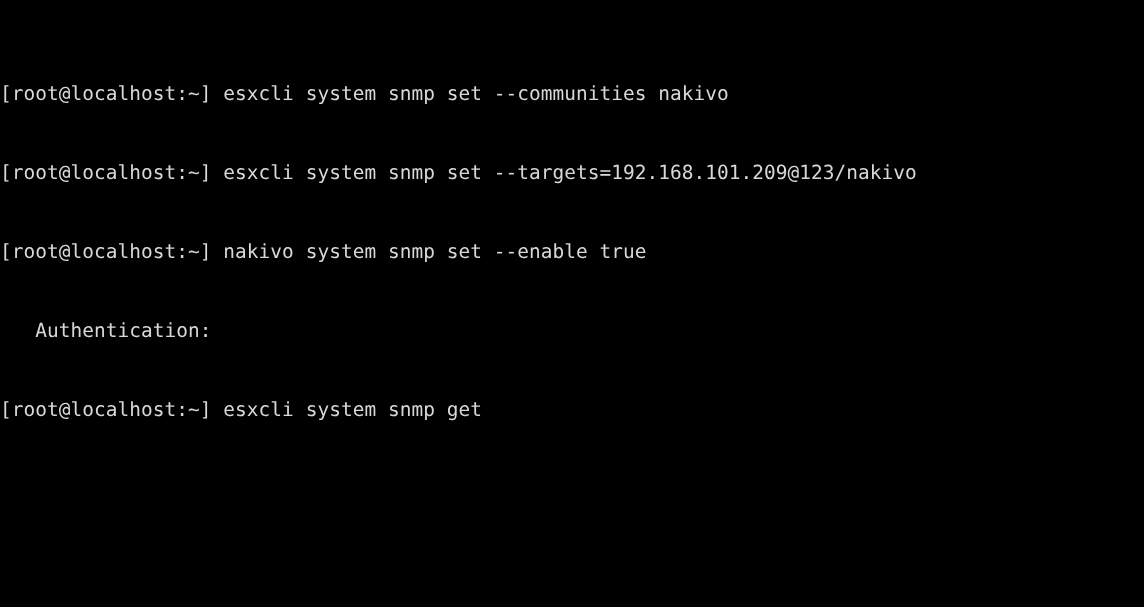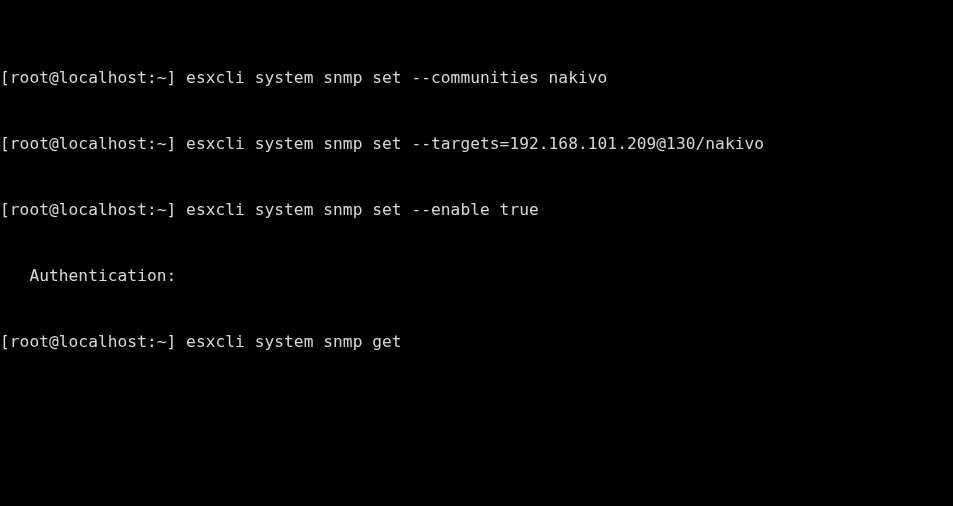--- a/index.html
+++ b/index.html
@@ -34,22 +34,22 @@
     display: block;
     color: #d8d8d8;
   }
 </style>
 </head>
 <body>
 
 <div id="terminal">
 
   <div class="tline">[root@localhost:~] esxcli system snmp set --communities nakivo</div>
-  <div class="tline">[root@localhost:~] esxcli system snmp set --targets=192.168.101.209@130/nakivo</div>
-  <div class="tline">[root@localhost:~] esxcli system snmp set --enable true</div>
+  <div class="tline">[root@localhost:~] esxcli system snmp set --targets=192.168.101.209@123/nakivo</div>
+  <div class="tline">[root@localhost:~] nakivo system snmp set --enable true</div>
   <div class="tline">   Authentication:</div>
   <div class="tline">[root@localhost:~] esxcli system snmp get</div>
   
   
   
   
   
   
   
   

